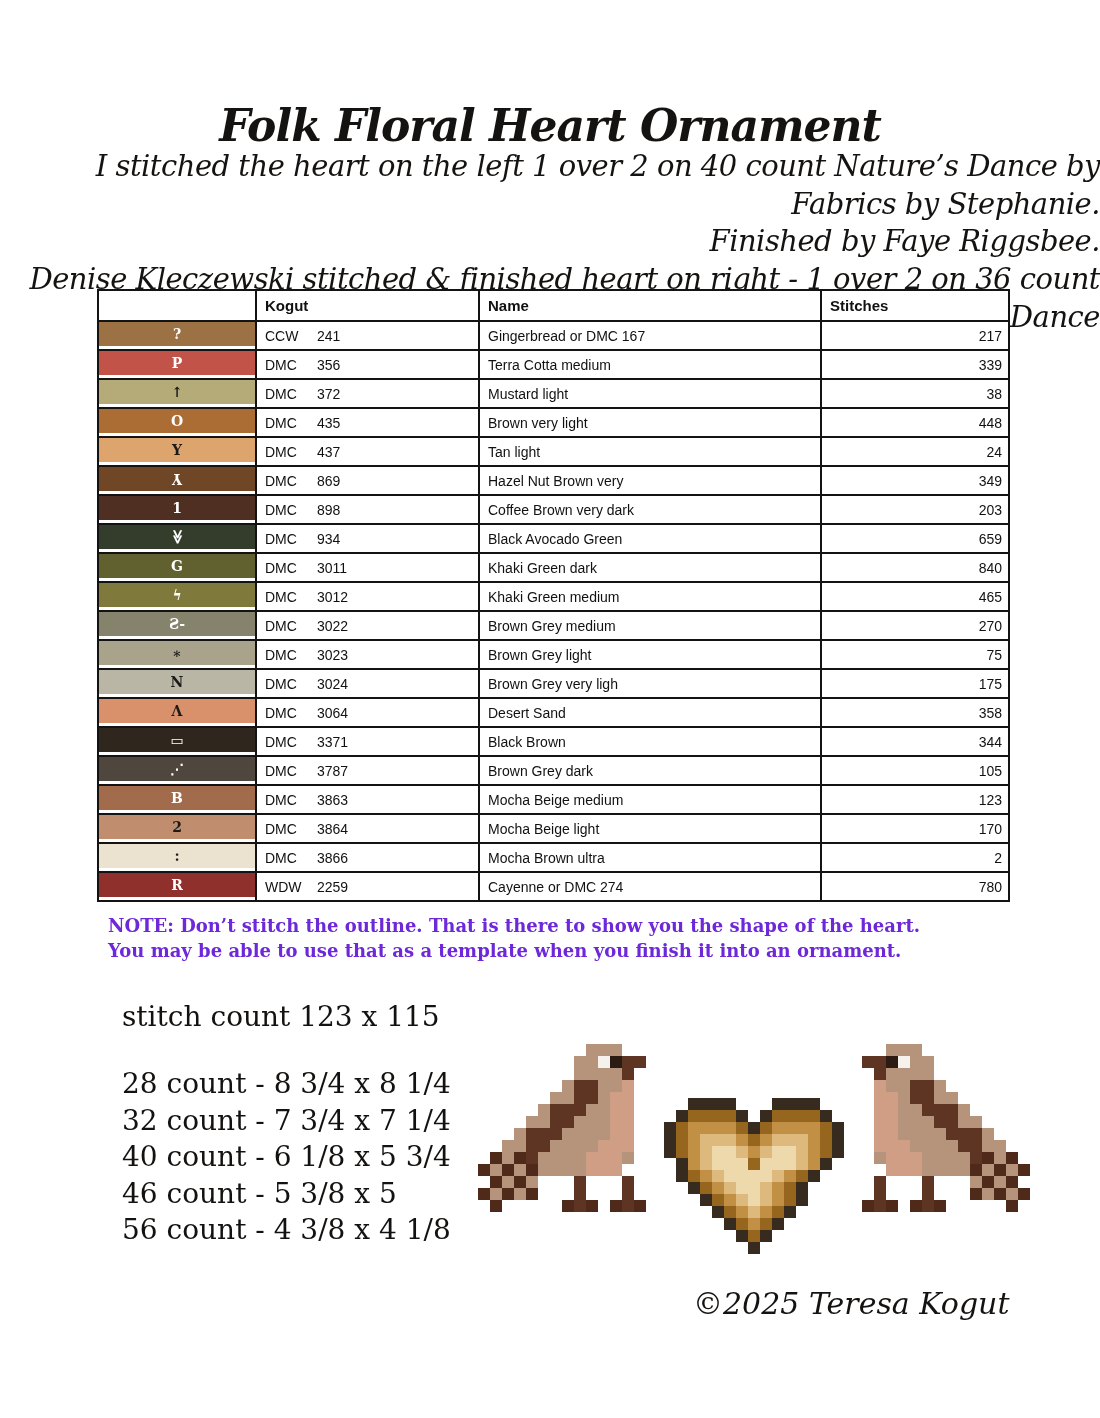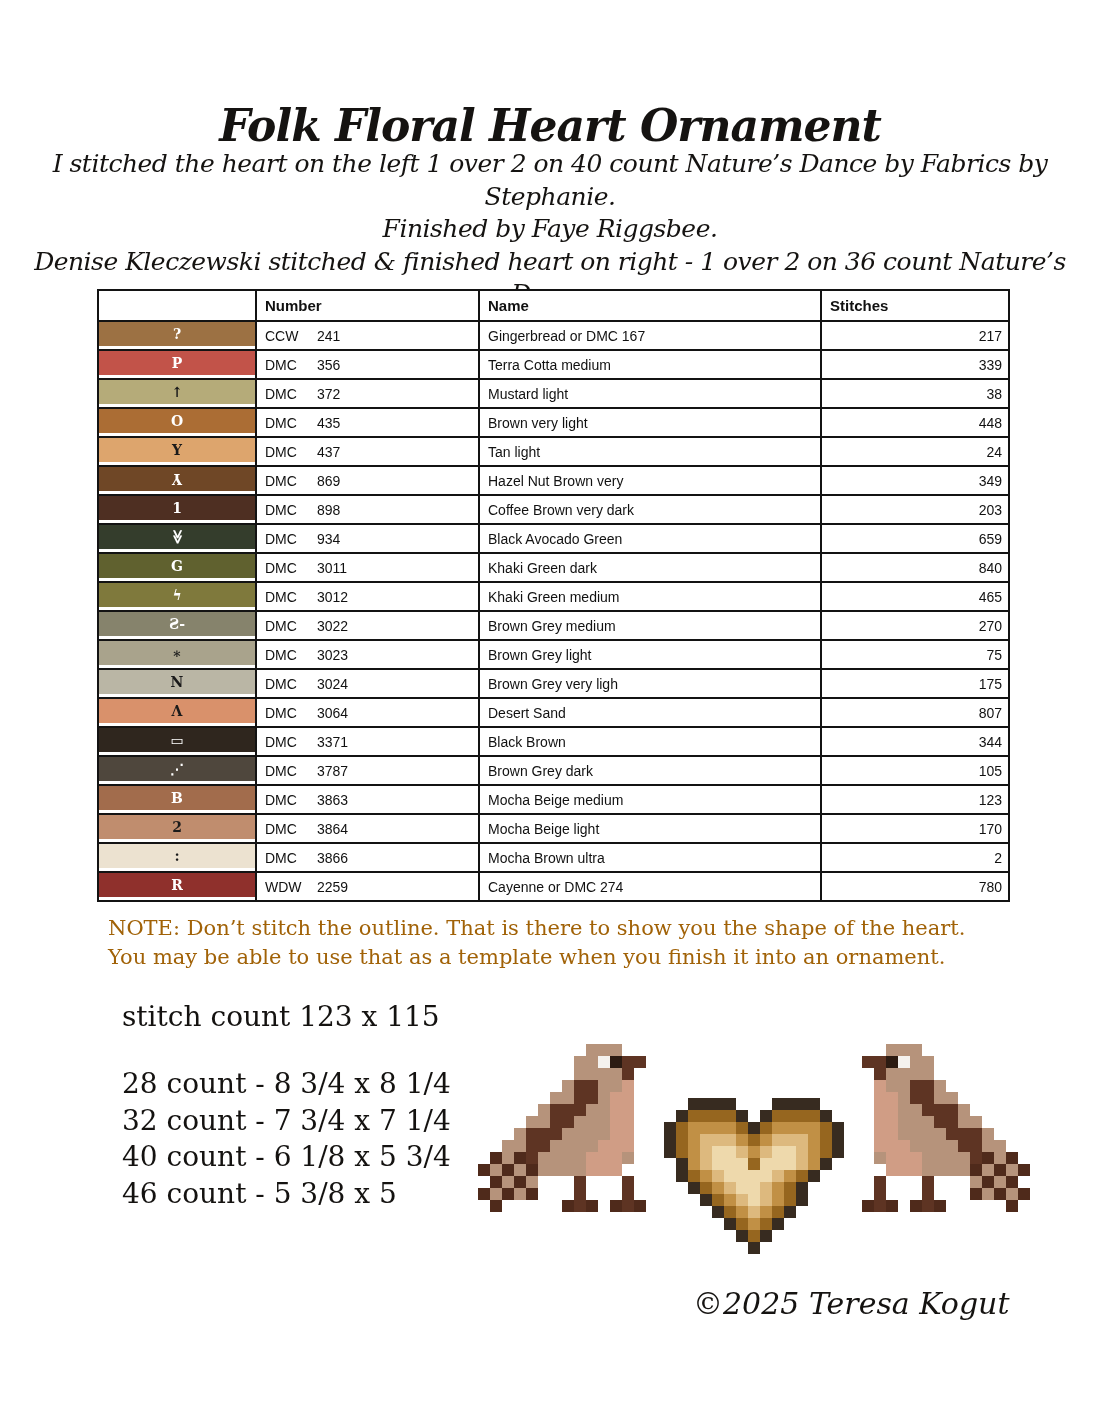--- a/index.html
+++ b/index.html
@@ -2,42 +2,42 @@
 <html><head>
 <meta charset="utf-8">
 <style>
   html,body{margin:0;padding:0;background:#ffffff;}
   body{position:relative;width:1100px;height:1418px;font-family:"Liberation Sans",sans-serif;color:#111;overflow:hidden;}
 
   
   .title-block{position:absolute;top:104px;left:0;width:1100px;text-align:center;
     font-family:"DejaVu Serif",serif;font-style:italic;color:#151311;}
   .main-title{font-size:44px;font-weight:bold;line-height:1.0;letter-spacing:-1px;}
-  .subtitle{font-size:25px;line-height:1.3;letter-spacing:-0.5px;}
+  .subtitle{font-size:29px;line-height:1.3;letter-spacing:-0.5px;text-align:right;}
 
   
   .floss-table{position:absolute;top:289px;left:97px;border-collapse:collapse;table-layout:fixed;}
   .floss-table td,.floss-table th{border:2px solid #131313;padding:0;height:29px;box-sizing:border-box;
     font-size:14px;vertical-align:middle;background:#fff;}
   .col-symbol{width:158px;}
   .col-number{width:223px;}
   .col-name{width:342px;}
   .col-stitches{width:188px;}
   .floss-table th{text-align:left;padding-left:8px;font-size:15px;font-weight:bold;height:31px;}
   td.sym-cell{padding:0 0 3px 0;background:#fff;}
   .swatch{width:100%;height:100%;display:flex;align-items:center;justify-content:center;}
   .sym-glyph{font-family:"DejaVu Serif",serif;font-weight:bold;font-size:14px;line-height:1;display:inline-block;}
   td.num-cell{padding-left:8px;}
   .brand{display:inline-block;width:52px;}
   td.name-cell{padding-left:8px;}
   td.st-cell{text-align:right;padding-right:6px;}
 
   
   .note{position:absolute;top:914px;left:108px;width:910px;font-family:"DejaVu Serif",serif;
-    font-size:21px;line-height:1.38;white-space:pre-line;color:#a16207;}
+    font-size:18px;line-height:1.38;white-space:pre-line;color:#6d28d9;font-weight:bold;}
   .stitch-count{position:absolute;top:1000px;left:122px;font-family:"DejaVu Serif",serif;font-size:28px;color:#141210;}
   .count-list{position:absolute;top:1066px;left:122px;font-family:"DejaVu Serif",serif;font-size:28px;
     line-height:36.5px;color:#141210;}
 
   
   .motif{position:absolute;top:1044px;left:478px;display:flex;align-items:flex-start;}
   .sprite{display:block;}
   .sprite .prow{display:flex;height:12px;}
   .sprite .cell{width:12px;height:12px;}
   .heart-wrap{margin:54px 6px 0 6px;}
@@ -59,21 +59,21 @@
 <table class="floss-table">
   <colgroup>
     <col class="col-symbol">
       <col class="col-number">
       <col class="col-name">
       <col class="col-stitches">
   </colgroup>
   <thead>
     <tr>
       <th></th>
-      <th>Number</th>
+      <th>Kogut</th>
       <th>Name</th>
       <th>Stitches</th>
     </tr>
   </thead>
   <tbody id="floss-body">
   <tr>
     <td class="sym-cell">
       <div class="swatch" style="background: rgb(156, 113, 67);">
         <span class="sym-glyph" style="color: rgb(255, 255, 255);">?</span>
       </div>
@@ -244,21 +244,21 @@
   <tr>
     <td class="sym-cell">
       <div class="swatch" style="background: rgb(217, 145, 107);">
         <span class="sym-glyph" style="color: rgb(26, 26, 26);">Λ</span>
       </div>
     </td>
     <td class="num-cell">
       <span class="brand">DMC</span><span class="numval">3064</span>
     </td>
     <td class="name-cell">Desert Sand</td>
-    <td class="st-cell">807</td>
+    <td class="st-cell">358</td>
   </tr>
 
   <tr>
     <td class="sym-cell">
       <div class="swatch" style="background: rgb(47, 38, 30);">
         <span class="sym-glyph" style="color: rgb(255, 255, 255);">▭</span>
       </div>
     </td>
     <td class="num-cell">
       <span class="brand">DMC</span><span class="numval">3371</span>
@@ -337,20 +337,21 @@
 <div class="note">NOTE: Don’t stitch the outline. That is there to show you the shape of the heart.
 You may be able to use that as a template when you finish it into an ornament.</div>
 
 <div class="stitch-count">stitch count 123 x 115</div>
 
 <div class="count-list">
   <div>28 count - 8 3/4 x 8 1/4</div>
   <div>32 count - 7 3/4 x 7 1/4</div>
   <div>40 count - 6 1/8 x 5 3/4</div>
   <div>46 count - 5 3/8 x 5</div>
+  <div>56 count - 4 3/8 x 4 1/8</div>
 </div>
 
 <div class="motif">
   <div class="sprite" id="bird-left">
       <div class="prow">
         <div class="cell"></div>
         <div class="cell"></div>
         <div class="cell"></div>
         <div class="cell"></div>
         <div class="cell"></div>

